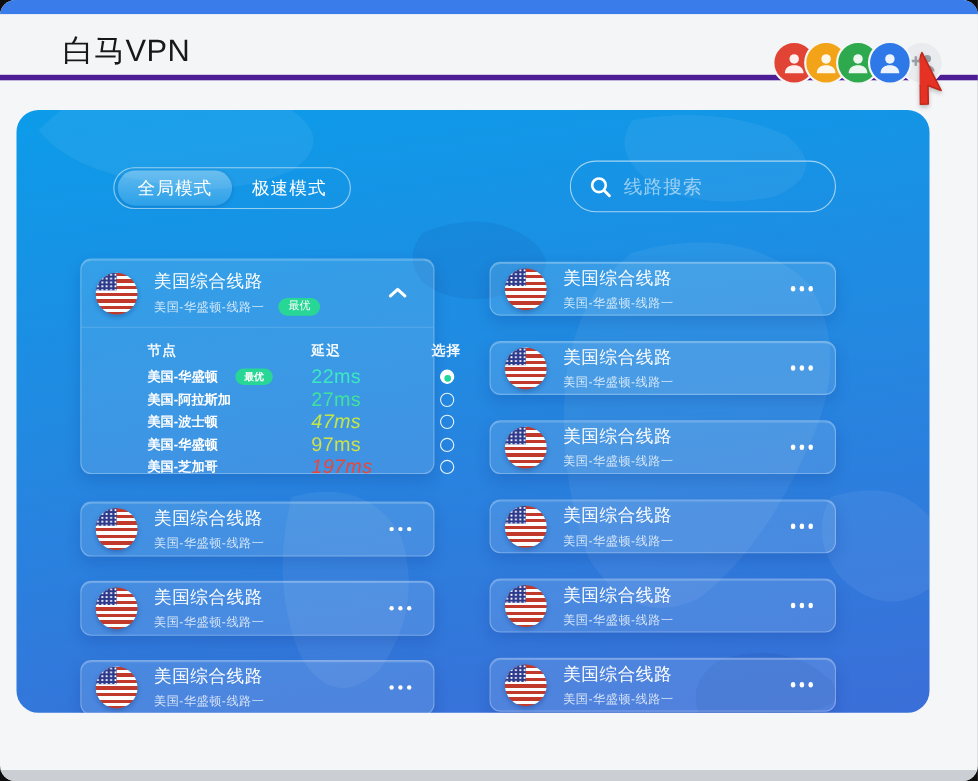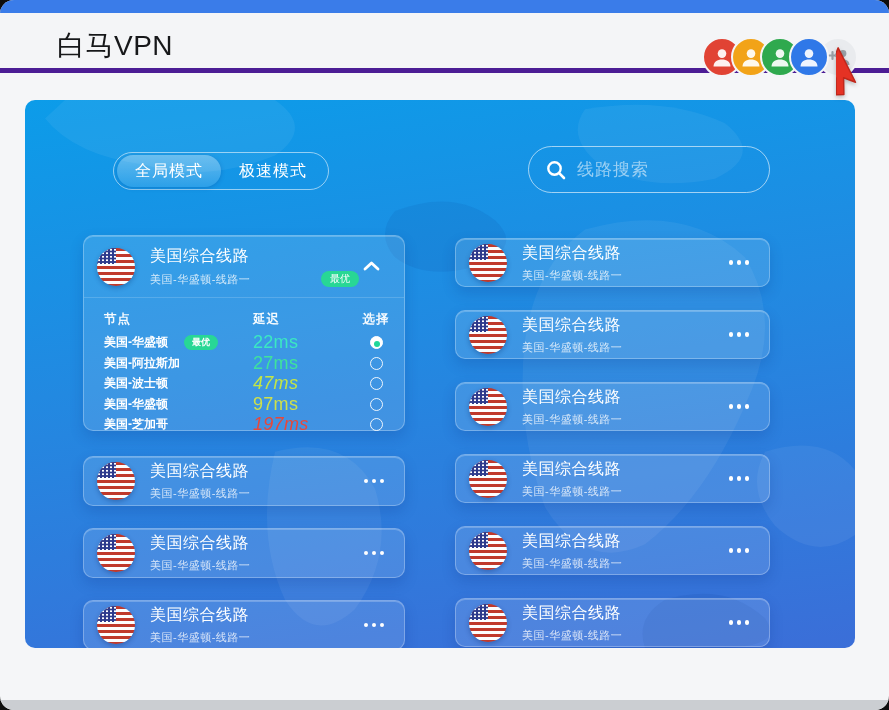--- a/index.html
+++ b/index.html
@@ -18,21 +18,21 @@
   .avatar { width:40px; height:40px; border-radius:50%; margin-left:-11px; position:relative;
             display:flex; align-items:center; justify-content:center; border:2px solid #f4f5f7; cursor:pointer; }
   .avatar:first-child { margin-left:0; }
   .avatar svg { width:24px; height:24px; }
   .add-btn { width:40px; height:40px; border-radius:50%; margin-left:-11px; background:#e9ebee; border:2px solid #f4f5f7;
              display:flex; align-items:center; justify-content:center; cursor:pointer; }
 
   .cursor { position:absolute; left:836px; top:46px; width:55px; height:58px; z-index:60; pointer-events:none;
             filter:drop-shadow(0 2px 2px rgba(0,0,0,.25)); }
 
-  .panel { position:absolute; left:25px; top:100px; width:830px; height:548px; border-radius:10px; overflow:hidden;
+  .panel { position:absolute; left:15px; top:100px; width:830px; height:548px; border-radius:20px; overflow:hidden;
            background:linear-gradient(172deg,#0c9ce9 0%, #2289e1 45%, #3b6ed8 100%); }
   .worldmap { position:absolute; inset:0; width:100%; height:100%; }
 
   
   .tabs { position:absolute; left:88px; top:52px; height:38px; display:flex; align-items:center;
           border:1px solid rgba(255,255,255,.55); border-radius:19px; padding:3px; }
   .tab { height:32px; min-width:104px; padding:0 18px; border:none; background:transparent; border-radius:16px;
          color:#fff; font-size:16px; font-family:inherit; cursor:pointer; letter-spacing:1px; }
   .tab.active { background:linear-gradient(180deg, rgba(255,255,255,.34), rgba(255,255,255,.10));
                 box-shadow:0 1px 4px rgba(0,50,130,.25); }
@@ -55,35 +55,35 @@
   .card.collapsed { height:50px; display:flex; align-items:center; padding:0 20px 0 13px; margin-bottom:22px; }
   .col-right .card.collapsed { height:49px; margin-bottom:23px; }
 
   .flag { width:38px; height:38px; border-radius:50%; position:relative; overflow:hidden; flex:none;
           background:repeating-linear-gradient(#c0392b 0 3px, #fdfdfd 3px 6px); box-shadow:0 2px 5px rgba(0,30,90,.3); }
   .flag::after { content:""; position:absolute; left:0; top:0; width:19px; height:16px; background-color:#2d3a8c;
                  background-image:radial-gradient(#fff .8px, transparent 1.1px); background-size:4px 3.5px; }
 
   .card-text { flex:1; margin-left:15px; min-width:0; }
   .card-title { color:#fff; font-size:16px; font-weight:400; letter-spacing:.5px; }
-  .card-sub-row { display:flex; align-items:center; gap:2px; margin-top:4px;justify-content:space-between; }
+  .card-sub-row { display:flex; align-items:center; gap:13px; margin-top:4px; }
   .card-sub { color:rgba(255,255,255,.78); font-size:11px; letter-spacing:.5px; }
   .badge { background:#28d795; color:#fff; font-size:10px; padding:2px 9px; border-radius:9px; line-height:1.2; flex:none; }
 
   .dots { display:flex; align-items:center; flex:none; padding:6px 0; cursor:pointer; }
   .dots i { width:4.5px; height:4.5px; border-radius:50%; background:#fff; display:block; margin-left:3.5px; }
 
   
   .card.expanded { height:196px; margin-bottom:25px; padding:0; }
   .exp-head { height:62px; display:flex; align-items:center; padding:0 20px 0 13px;
               border-bottom:1px solid rgba(255,255,255,.16); }
   .chevron-btn { background:none; border:none; cursor:pointer; padding:4px; flex:none; }
 
   .ltable { padding:8px 20px 0; }
-  .trow { display:grid; grid-template-columns:149px 93px 60px; align-items:center; height:20.5px; }
+  .trow { display:grid; grid-template-columns:149px 93px 60px; align-items:center; height:20.5px;margin-left:40px; }
   .trow.thead { height:26px; }
   .th { color:rgba(255,255,255,.95); font-size:12.5px; font-weight:700; letter-spacing:1px; }
   .td-node { color:#fff; font-size:12px; display:flex; align-items:center; gap:16px; white-space:nowrap;font-weight:bold; }
   .mini-badge { background:#28d795; color:#fff; font-size:9px; padding:1px 8px; border-radius:8px; }
   .td-delay { font-size:18px; letter-spacing:.3px; }
   .td-sel { display:flex; justify-content:center; }
   .th-sel { text-align:center; }
   .radio { width:13px; height:13px; border-radius:50%; border:1.5px solid rgba(255,255,255,.9); display:block; cursor:pointer; }
   .radio.checked { background:#fff; border-color:#fff; position:relative; }
   .radio.checked::after { content:""; position:absolute; left:3.5px; top:3.5px; width:6px; height:6px;

